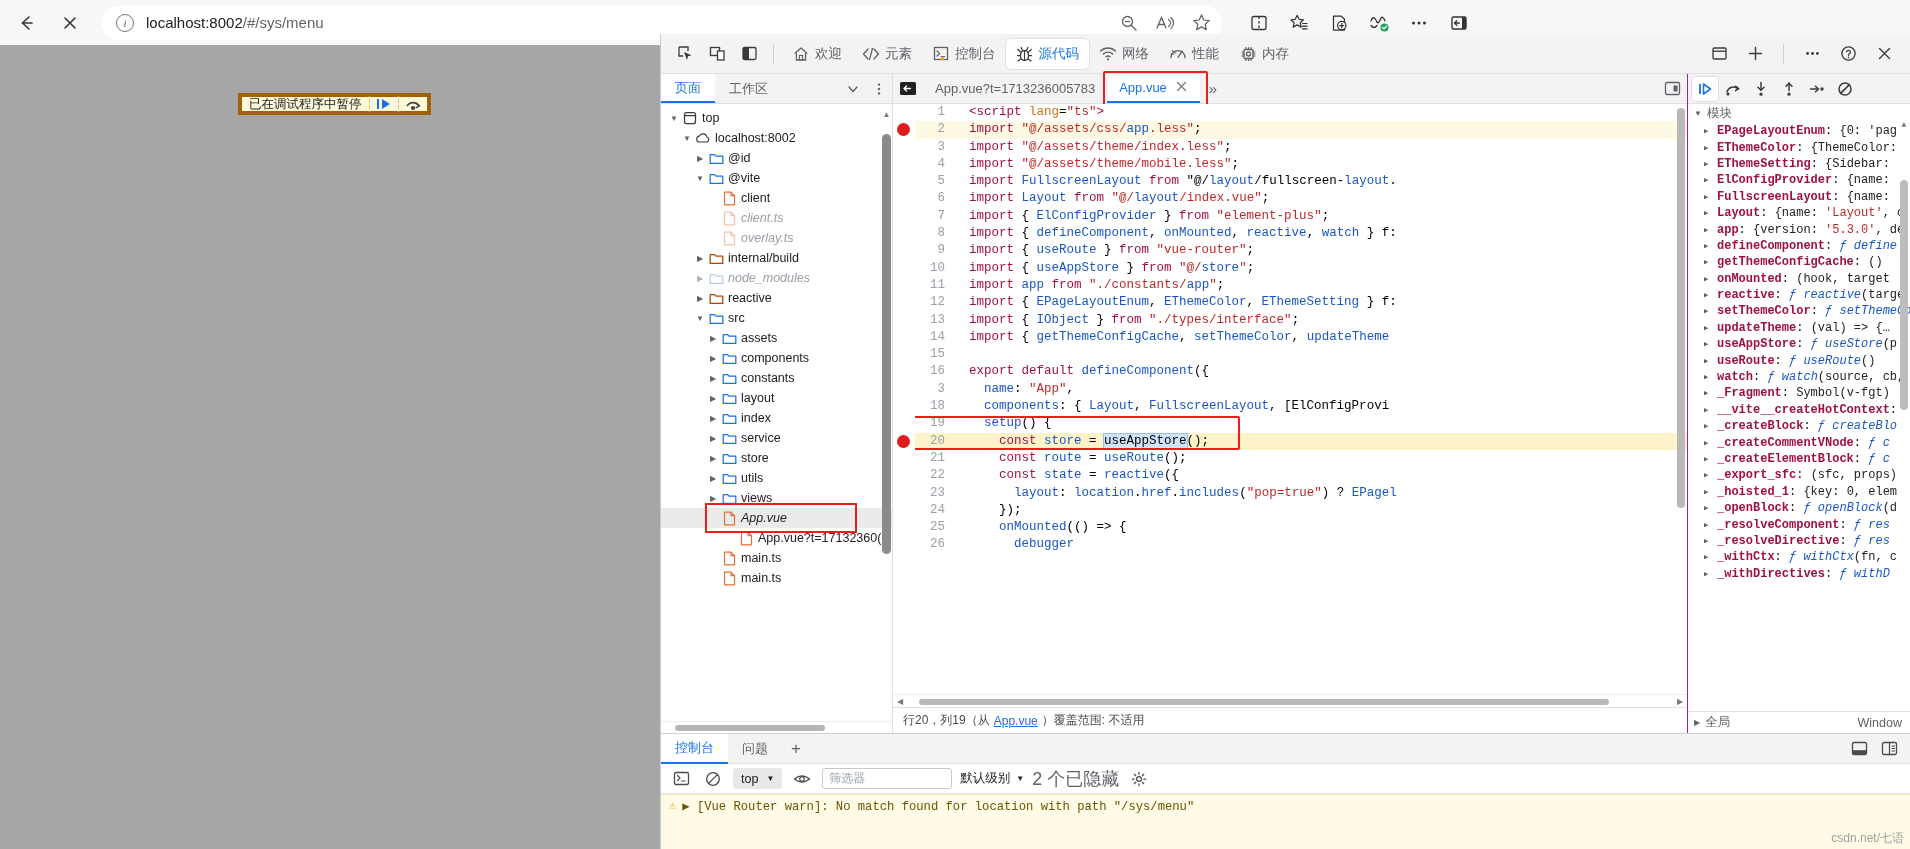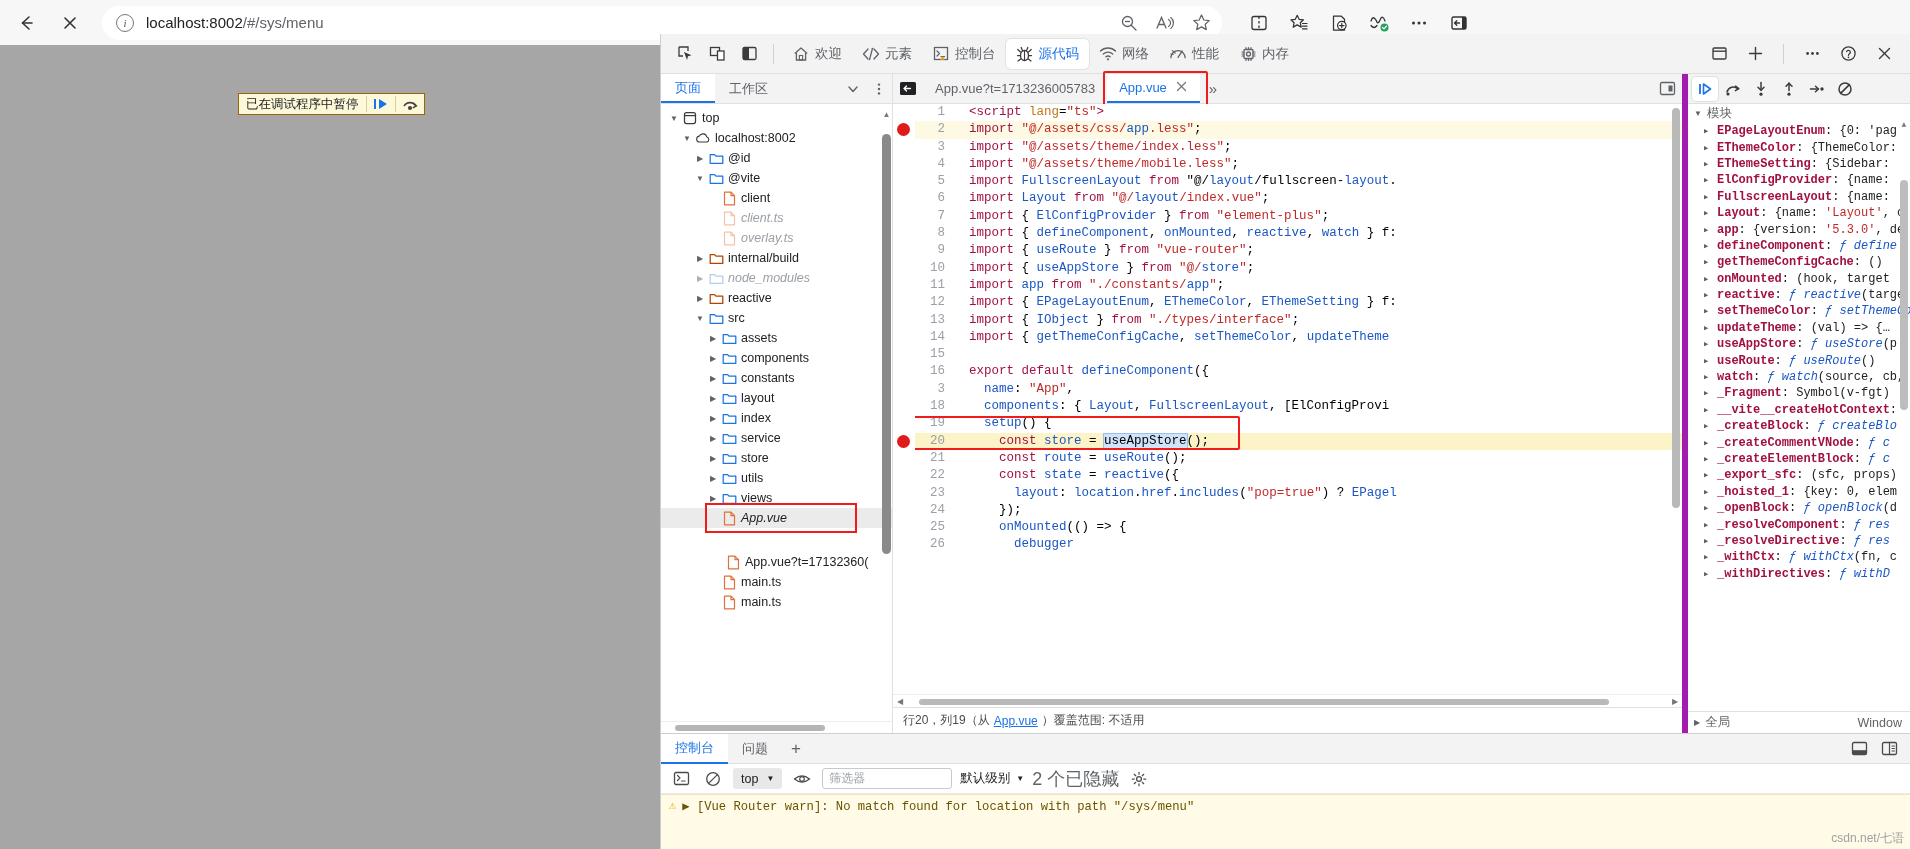--- a/index.html
+++ b/index.html
@@ -45,21 +45,21 @@
     display:flex; align-items:center; gap:18px; margin-left:26px; color:#333;
   }
   .cicon { width:22px;height:22px;display:flex;align-items:center;justify-content:center; }
   
   #page-viewport {
     position:absolute; left:0; top:45px; width:660px; height:804px;
     background:#a6a6a6;
   }
   #paused-banner {
     position:absolute; left:238px; top:48px;
-    height:22px; background:#fdf8d8; border:1px solid #a16207;
+    height:22px; background:#fdf8d8; border:4px solid #a16207;
     display:flex; align-items:center; font-size:12.5px; color:#202124;
   }
   #paused-banner .pb-text { padding:0 7px; white-space:nowrap; }
   #paused-banner .pb-sep { width:1px; height:16px; background:#d6d0a0; }
   #paused-banner .pb-btn { width:28px; height:22px; display:flex;align-items:center;justify-content:center; }
   
   #devtools {
     position:absolute; left:660px; top:34px; width:1250px; height:815px;
     background:#ffffff; border-left:1px solid #cdcdcd;
     display:flex; flex-direction:column;
@@ -96,21 +96,21 @@
   .tree-row .tlabel { font-size:12.5px; }
   .tree-row.dim .tlabel { color:#9aa0a6; font-style:italic; }
   .tree-row.selected { background:#ebebeb; }
   .tree-row.italic .tlabel { font-style:italic; }
   #nav-scroll-v { position:absolute; right:1px; top:6px; width:9px; height:470px; }
   #nav-scroll-v .thumb { position:absolute; top:24px; width:9px; height:420px; background:#8a8a8a; border-radius:5px; }
   #nav-scroll-v .uparrow { position:absolute; top:0; left:0; width:9px; text-align:center; font-size:8px; color:#777;}
   #nav-hscroll { height:12px; background:#fff; position:relative; border-top:1px solid #eee;}
   #nav-hscroll .hthumb { position:absolute; left:14px; top:3px; width:150px;height:6px;background:#b5b5b5;border-radius:3px;}
   
-  #editor-pane { flex:1; display:flex; flex-direction:column; min-width:0; border-right:6px solid #a21caf; }
+  #editor-pane { flex:1; display:flex; flex-direction:column; min-width:0; border-right:1px solid #a21caf; }
   #editor-tabs { height:30px; display:flex; align-items:stretch; background:#f3f3f3; border-bottom:1px solid #e0e0e0; }
   #editor-tabs .ebtn { width:30px; display:flex;align-items:center;justify-content:center; }
   .etab { padding:0 12px; display:flex;align-items:center;gap:8px; font-size:13px; color:#5f6368; white-space:nowrap;}
   .etab.active { background:#fff; color:#1a73e8; border-bottom:2px solid #1a73e8; }
   .etab .xclose { font-size:13px; color:#7a7a7a; }
   #etab-highlight { position:relative; }
   #etab-highlight::after {
     content:""; position:absolute; left:-4px; top:-3px; width:calc(100% + 8px); height:32px;
     border:2.5px solid #f01c1c; border-radius:2px; pointer-events:none;
   }
@@ -637,21 +637,21 @@
             <div class="tree-row selected italic" style="padding-left: 45px;">
               <span class="arrow"></span>
               <span class="tico">
                 <svg width="13" height="15" viewBox="0 0 13 15">
                   <path d="M1.5 1.2 H8 L11.5 4.6 V13.8 H1.5 Z" stroke="#e2703a" stroke-width="1.2" fill="none" stroke-linejoin="round"></path>
                   <path d="M8 1.2 V4.6 H11.5" stroke="#e2703a" stroke-width="1.2" fill="none"></path>
                 </svg>
               </span>
               <span class="tlabel">App.vue</span>
             </div>
-            <div class="tree-row" style="padding-left: 49px; margin-top: 24px;">
+            <div class="tree-row" style="padding-left: 62px;">
               <span class="arrow"></span>
               <span class="tico">
                 <svg width="13" height="15" viewBox="0 0 13 15">
                   <path d="M1.5 1.2 H8 L11.5 4.6 V13.8 H1.5 Z" stroke="#e2703a" stroke-width="1.2" fill="none" stroke-linejoin="round"></path>
                   <path d="M8 1.2 V4.6 H11.5" stroke="#e2703a" stroke-width="1.2" fill="none"></path>
                 </svg>
               </span>
               <span class="tlabel">App.vue?t=17132360(</span>
             </div>
             <div class="tree-row" style="padding-left: 45px;">

